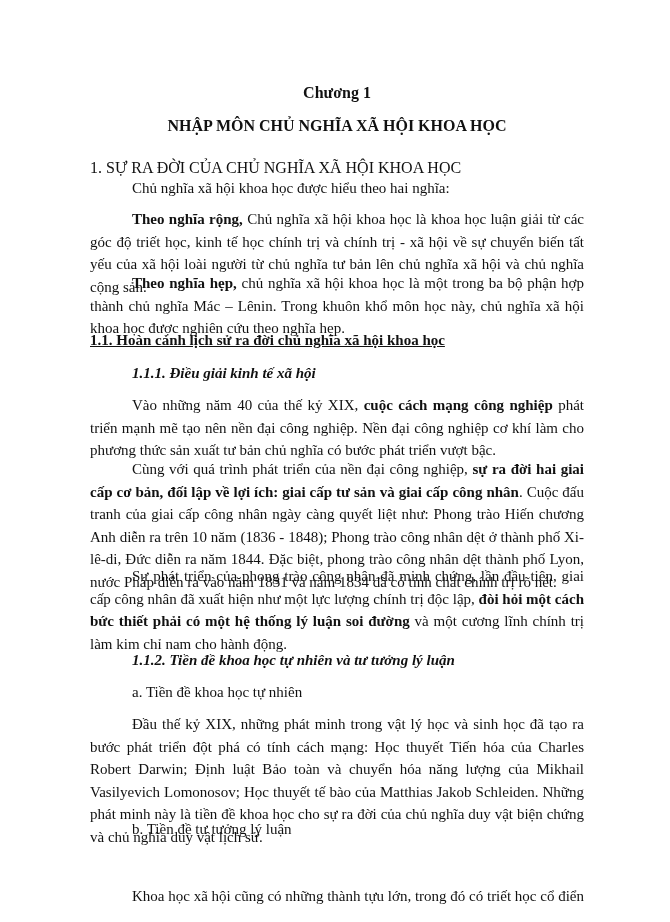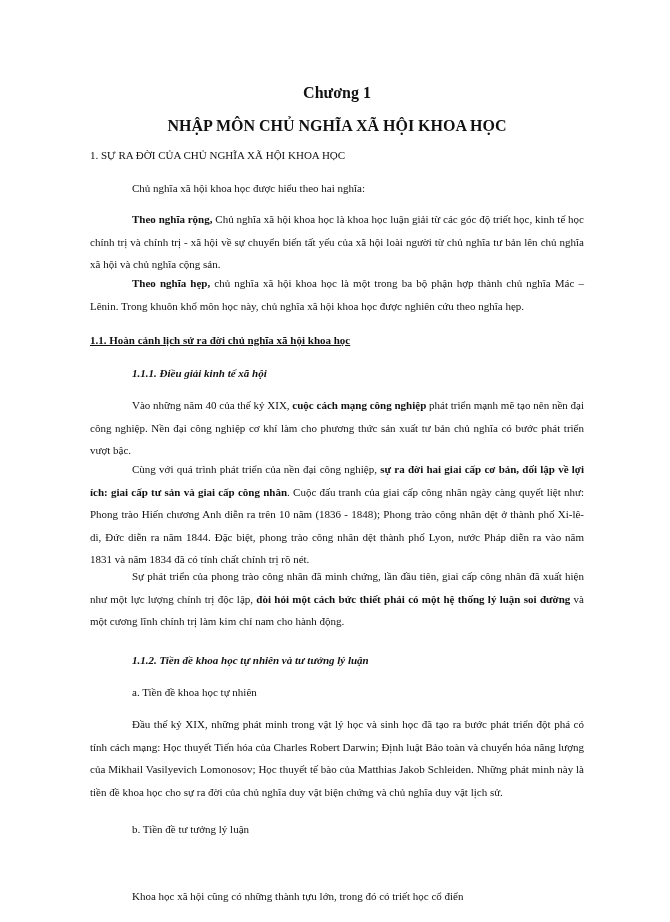--- a/index.html
+++ b/index.html
@@ -3,23 +3,23 @@
 <meta charset="utf-8">
 <style>
   html, body { margin: 0; padding: 0; background: #ffffff; }
   body {
     width: 670px; height: 922px; overflow: hidden; position: relative;
     font-family: "Liberation Serif", "DejaVu Serif", serif;
     color: #111111;
   }
   .page { position: absolute; left: 90px; top: 0; width: 494px; }
   .chap { position: absolute; left: 0; width: 494px; text-align: center; font-weight: bold; font-size: 16px; }
-  .blk { position: absolute; left: 0; width: 494px; font-size: 11px; line-height: 22.5px; text-align: justify; }
+  .blk { position: absolute; left: 0; width: 494px; font-size: 15px; line-height: 22.5px; text-align: justify; }
   .ind { text-indent: 42px; }
-  .h1 { font-size: 11px; }
+  .h1 { font-size: 16px; margin-top: 13px; }
   .h2 { font-weight: bold; }
   .h3 { font-weight: bold; font-style: italic; padding-left: 42px; }
   .h4 { padding-left: 42px; }
   b { font-weight: bold; }
 </style>
 </head>
 <body>
 
 <div class="page">
 

